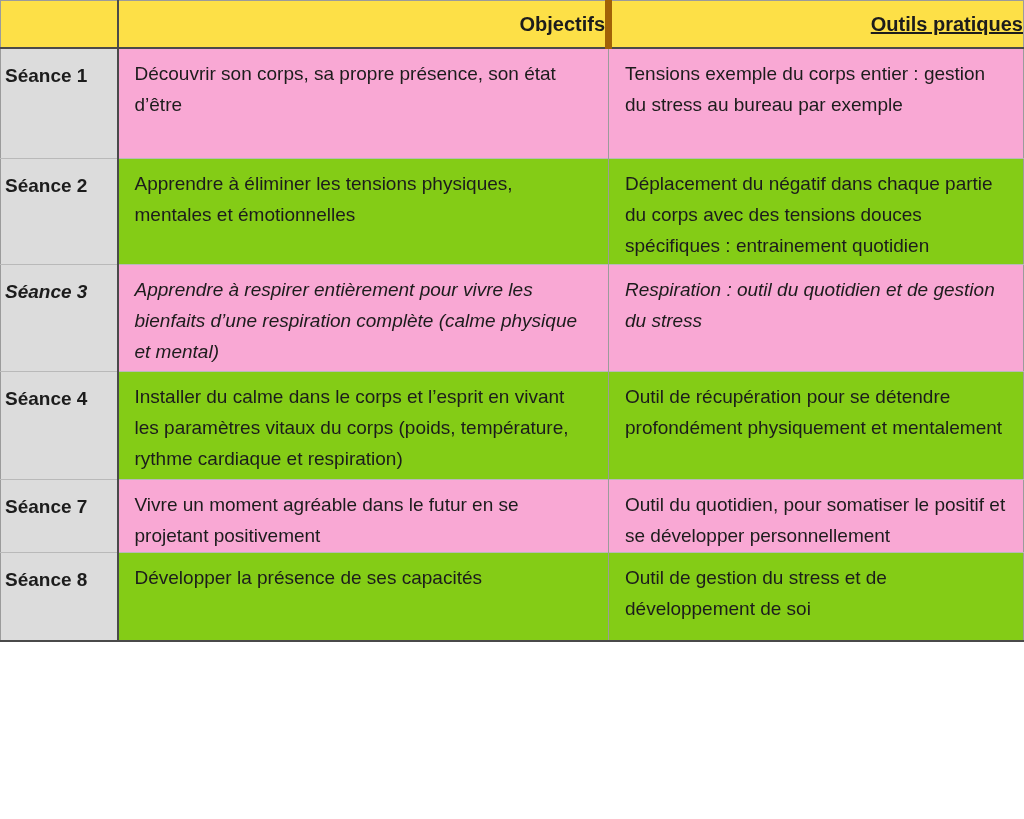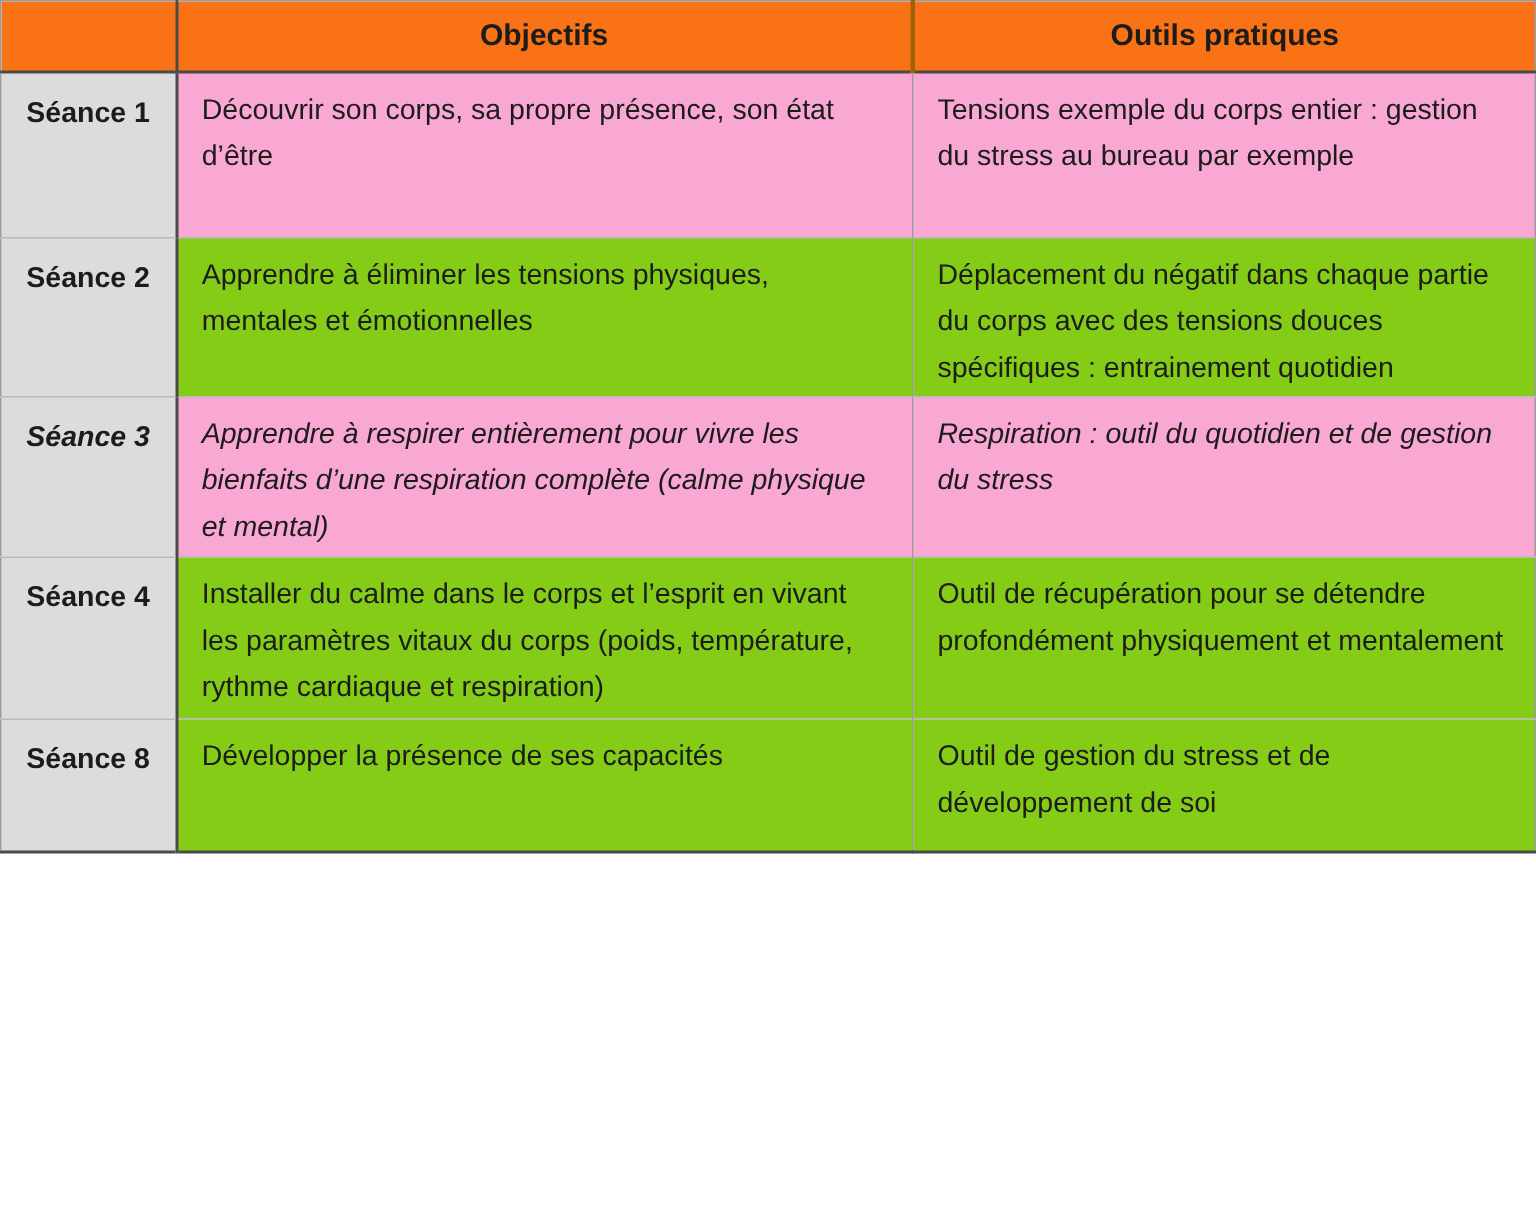--- a/index.html
+++ b/index.html
@@ -20,47 +20,48 @@
     table-layout: fixed;
     border: 1px solid #9b9b9b;
     border-bottom: 2px solid #4a4a4a;
   }
   col.c-seance { width: 117px; }
   col.c-obj    { width: 491px; }
   col.c-outil  { width: 415px; }
 
   
   thead th {
-    background: #f97316;
+    background: #fde047;
     height: 46px;
     font-size: 20px;
     font-weight: bold;
-    text-align: center;
+    text-align: right;
     vertical-align: middle;
     border-bottom: 2px solid #4a4a4a;
     padding: 0;
   }
   thead th.h-seance {
     border-right: 2px solid #4a4a4a;
   }
   thead th.h-outil {
-    border-left: 3px solid #a16207;
+    border-left: 7px solid #a16207;
+    text-decoration: underline;
   }
 
   
   tbody td {
     vertical-align: top;
     border-top: 1px solid #b9b9b9;
     font-size: 19px;
     line-height: 1.65;
   }
   tbody td.seance {
     background: #dcdcdc;
     font-weight: bold;
-    text-align: center;
+    text-align: left;
     padding: 11px 4px 0 4px;
     border-right: 2px solid #4a4a4a;
   }
   tbody td.obj {
     padding: 9px 16px 0 16px;
   }
   tbody td.outil {
     padding: 9px 14px 0 16px;
     border-left: 1px solid #9b9b9b;
   }
@@ -103,19 +104,24 @@
     <tr style="height:107px;font-style:italic;">
       <td class="seance">Séance 3</td>
       <td class="obj">Apprendre à respirer entièrement pour vivre les bienfaits d’une respiration complète (calme physique et mental)</td>
       <td class="outil">Respiration : outil du quotidien et de gestion du stress</td>
     </tr>
     <tr class="alt" style="height:108px;margin-top:26px;">
       <td class="seance">Séance 4</td>
       <td class="obj">Installer du calme dans le corps et l’esprit en vivant les paramètres vitaux du corps (poids, température, rythme cardiaque et respiration)</td>
       <td class="outil">Outil de récupération pour se détendre profondément physiquement et mentalement</td>
     </tr>
+    <tr style="height:73px;">
+      <td class="seance">Séance 7</td>
+      <td class="obj">Vivre un moment agréable dans le futur en se projetant positivement</td>
+      <td class="outil">Outil du quotidien, pour somatiser le positif et se développer personnellement</td>
+    </tr>
     <tr class="alt" style="height:89px;">
       <td class="seance">Séance 8</td>
       <td class="obj">Développer la présence de ses capacités</td>
       <td class="outil">Outil de gestion du stress et de développement de soi</td>
     </tr>
   </tbody>
 </table>
 
 </body></html>

